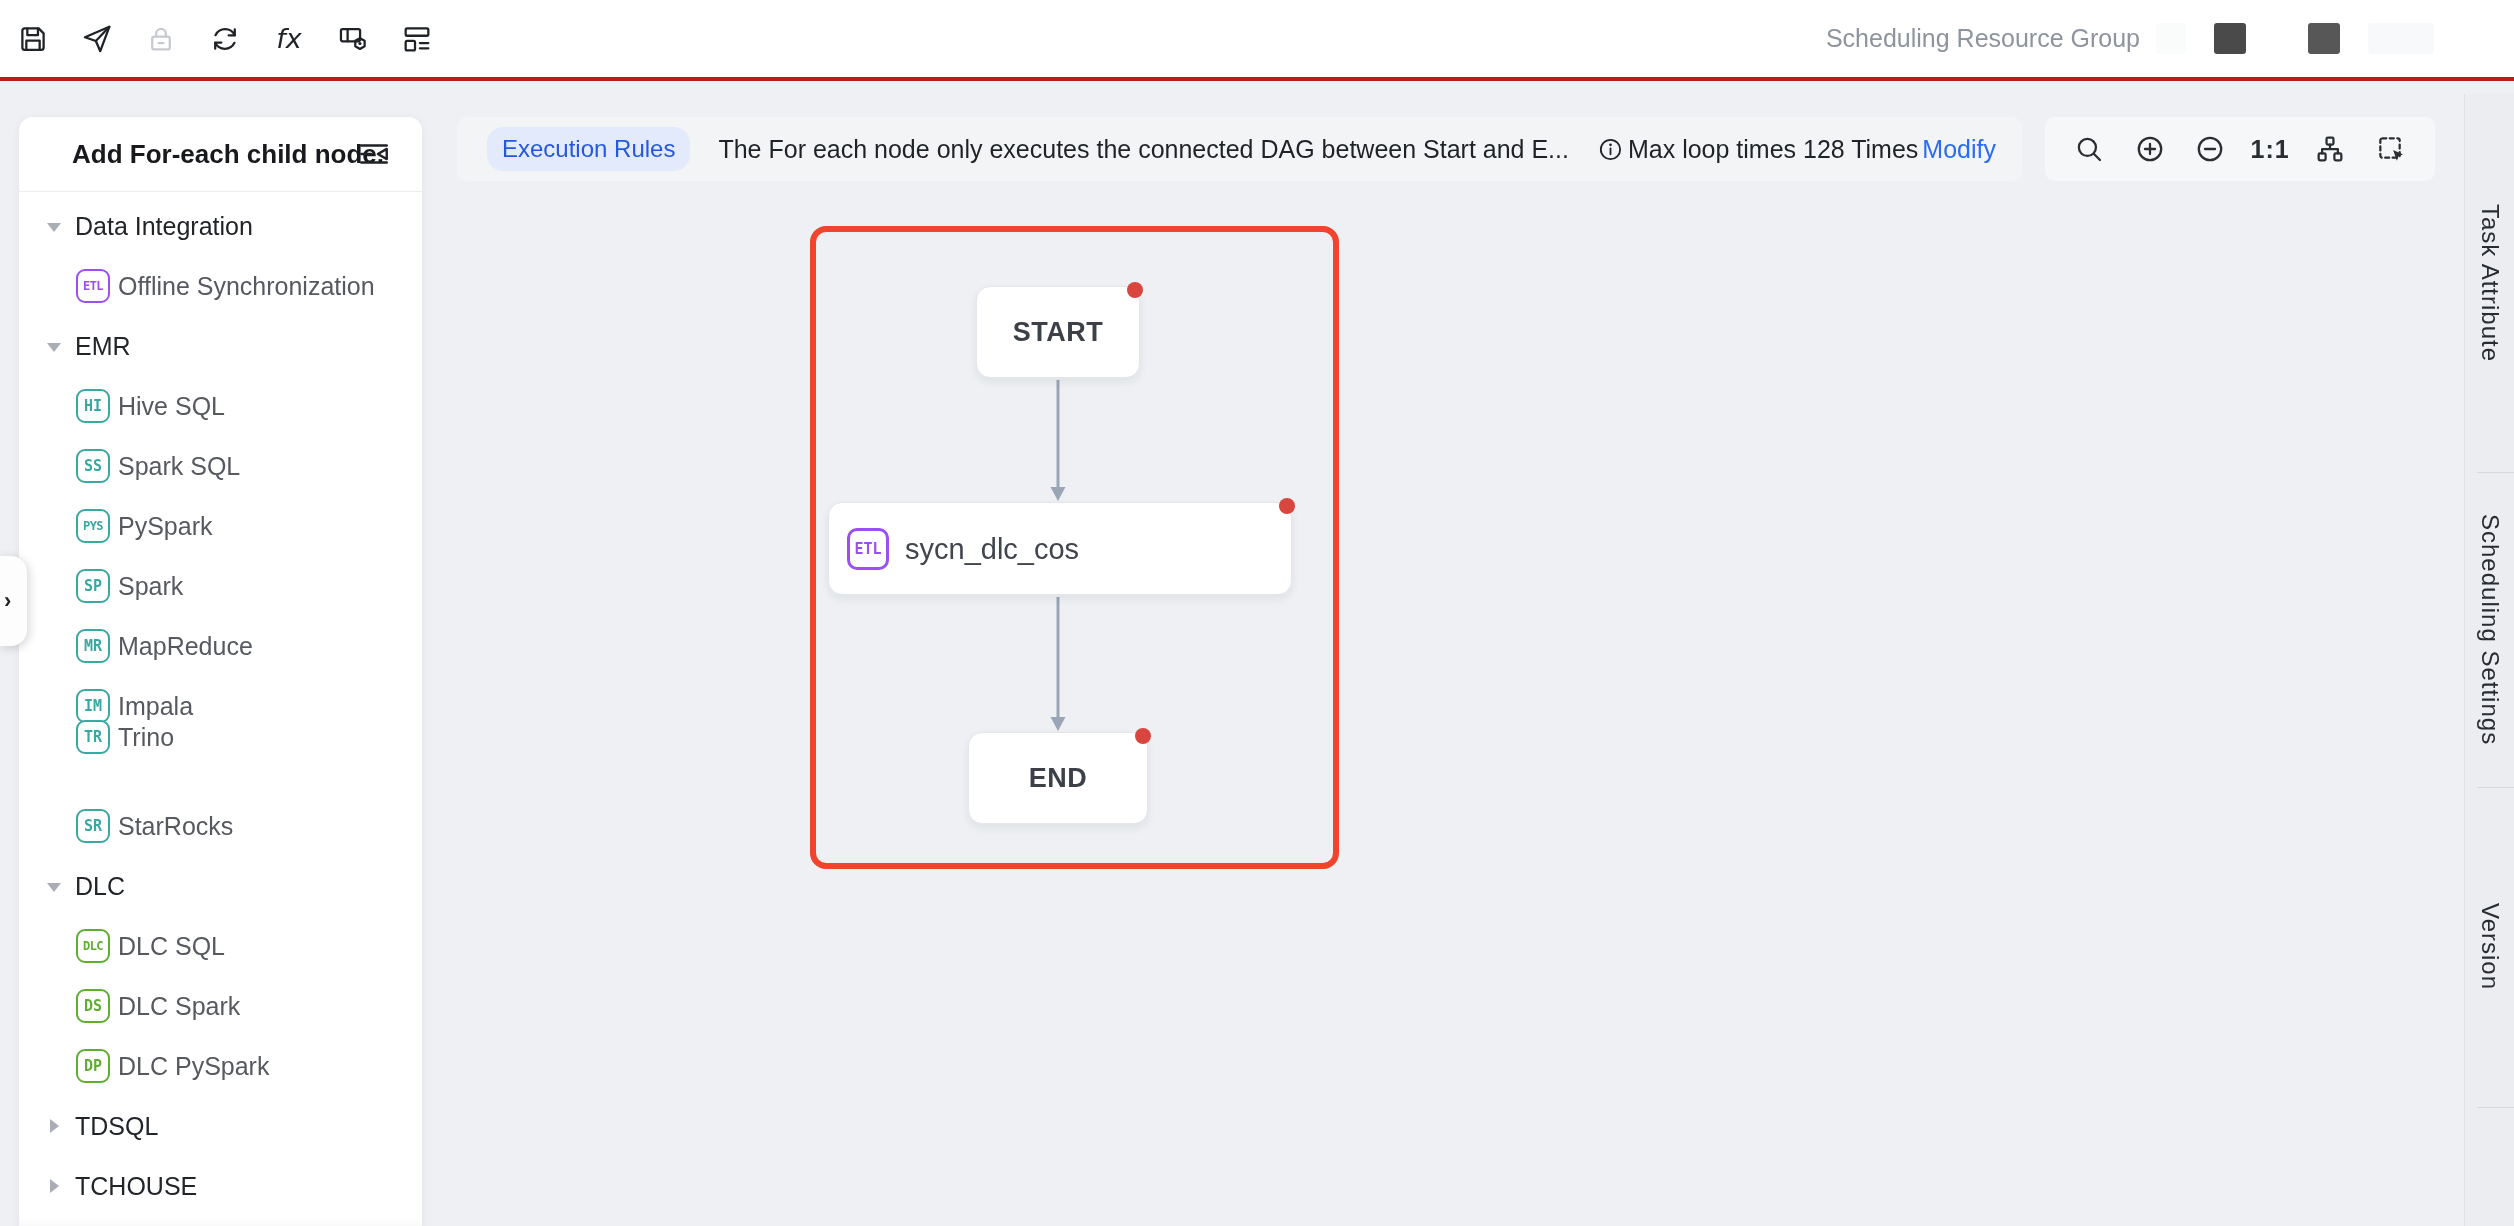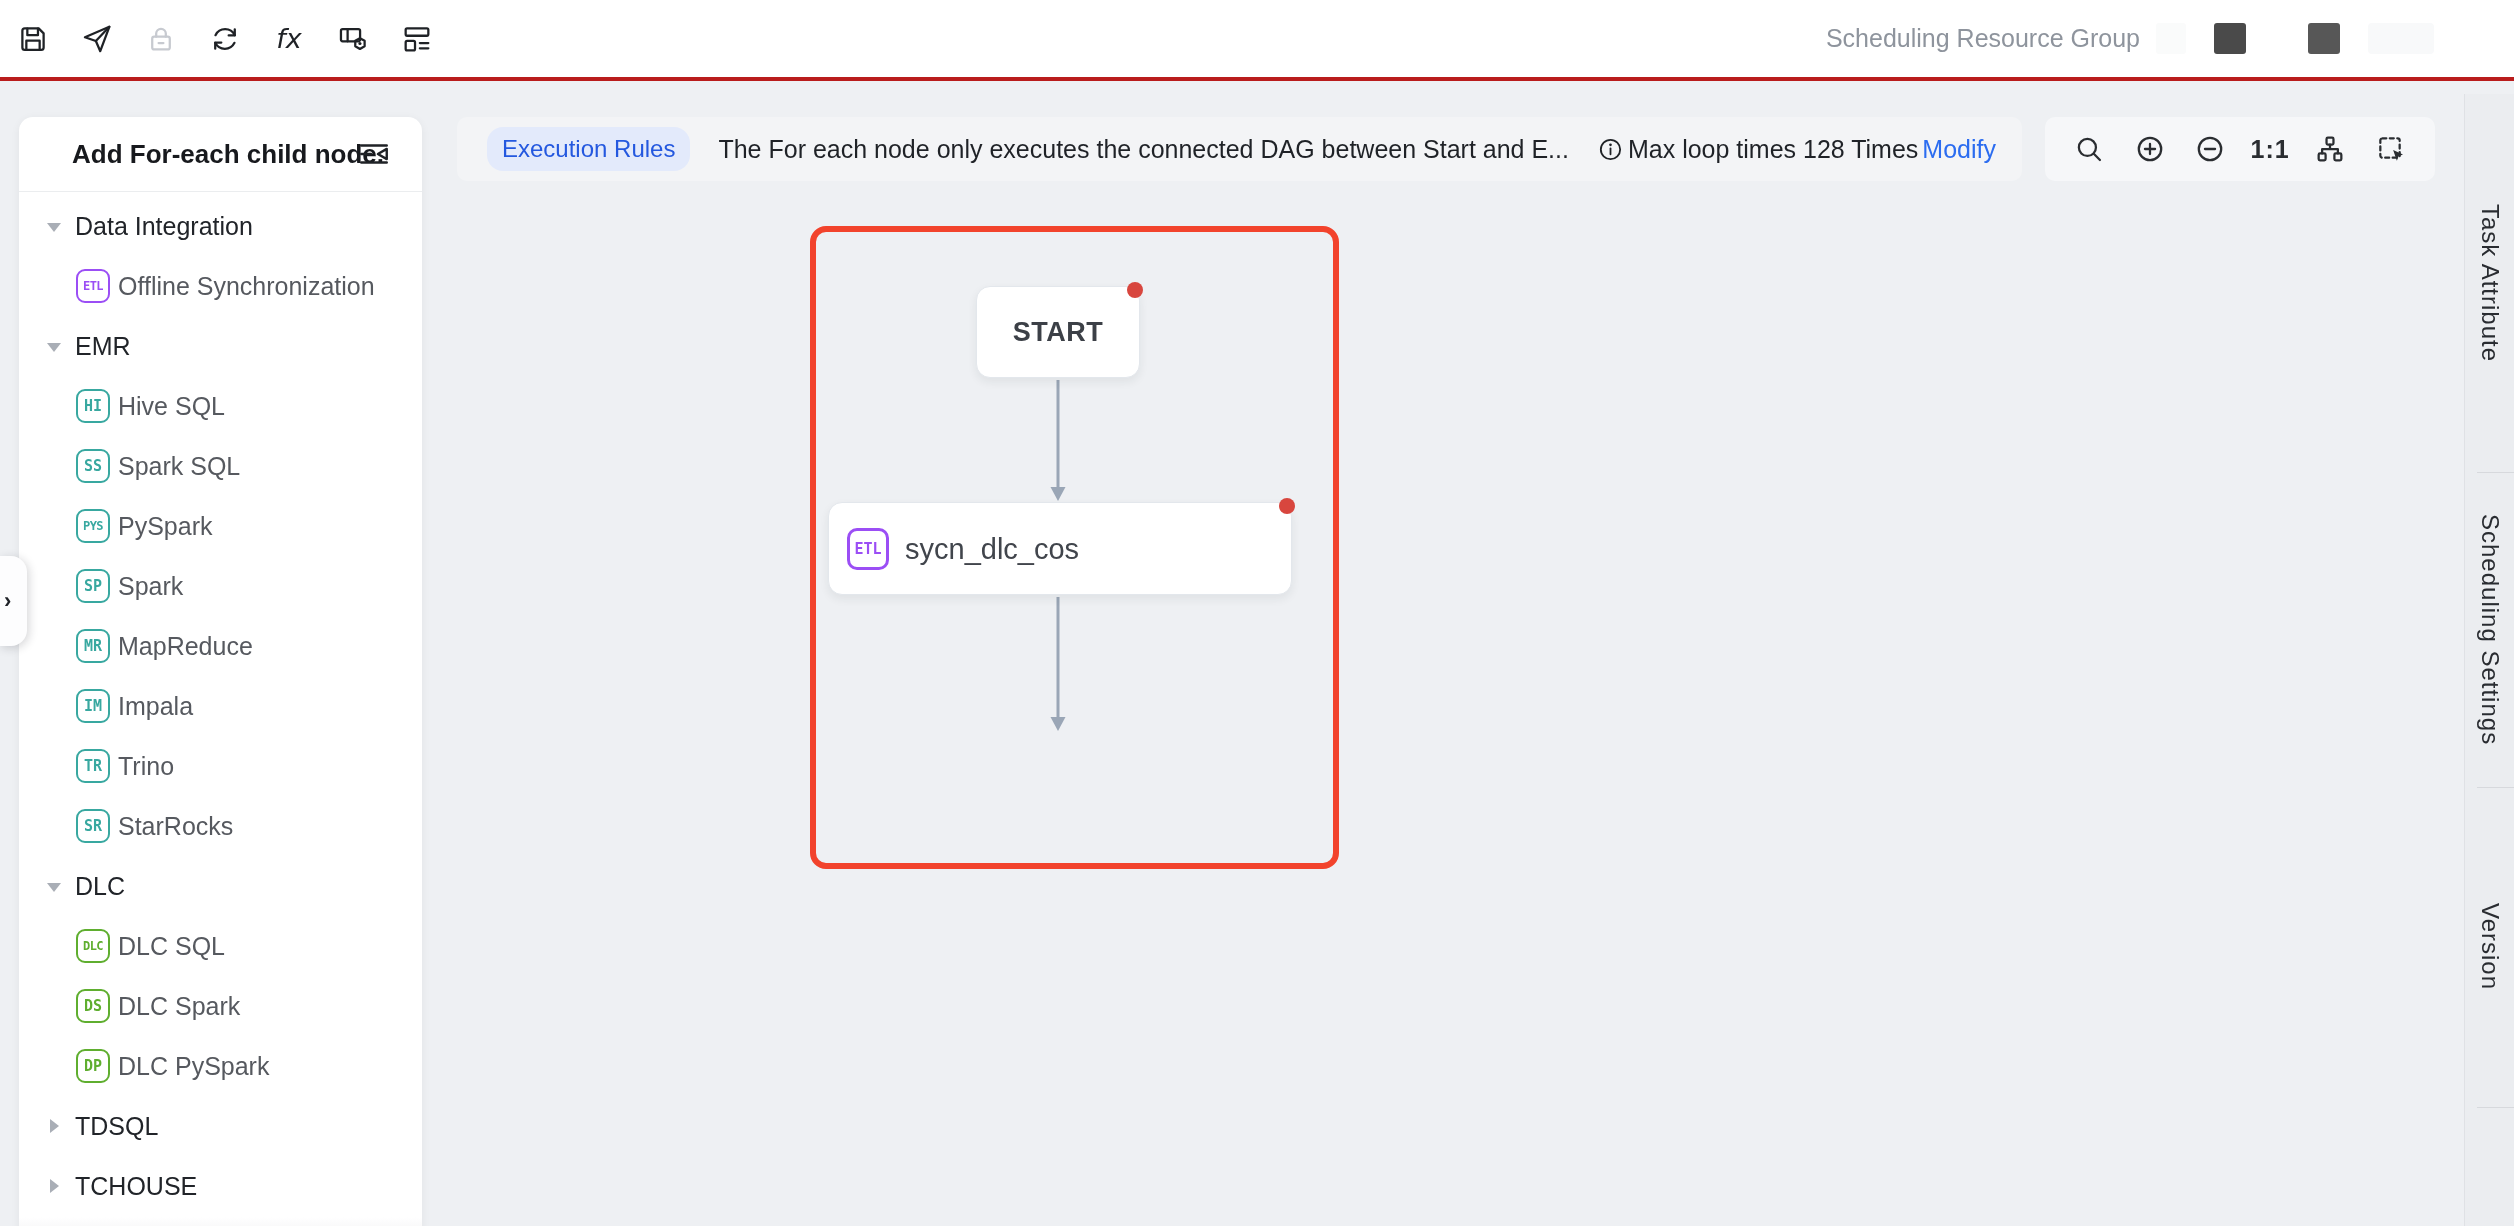--- a/index.html
+++ b/index.html
@@ -185,21 +185,21 @@
       <span class="item-label">Spark</span>
     </div>
     <div class="t-row item" style="top:499px">
       <span class="badge teal b2">MR</span>
       <span class="item-label">MapReduce</span>
     </div>
     <div class="t-row item" style="top:559px">
       <span class="badge teal b2">IM</span>
       <span class="item-label">Impala</span>
     </div>
-    <div class="t-row item" style="top:619px">
+    <div class="t-row item" style="top:590px">
       <span class="badge teal b2">TR</span>
       <span class="item-label">Trino</span>
     </div>
     <div class="t-row item" style="top:679px">
       <span class="badge teal b2">SR</span>
       <span class="item-label">StarRocks</span>
     </div>
     <div class="t-row cat" style="top:739px">
       <span class="caret down"></span>
       <span class="cat-label">DLC</span>
@@ -297,20 +297,24 @@
     <span class="node-cap-label">START</span>
     <span class="node-dot"></span>
   </div>
 
   <div class="dag-node node-task">
     <span class="task-badge">ETL</span>
     <span class="task-name">sycn_dlc_cos</span>
     <span class="node-dot"></span>
   </div>
 
+  <div class="dag-node node-end">
+    <span class="node-cap-label">END</span>
+    <span class="node-dot"></span>
+  </div>
 
   <div class="right-strip">
     <div class="v-tab" style="top:0;height:378px;">
       <span>Task Attribute</span>
     </div>
     <div class="v-div" style="top:378px;"></div>
     <div class="v-tab" style="top:378px;height:315px;">
       <span>Scheduling Settings</span>
     </div>
     <div class="v-div" style="top:693px;"></div>

